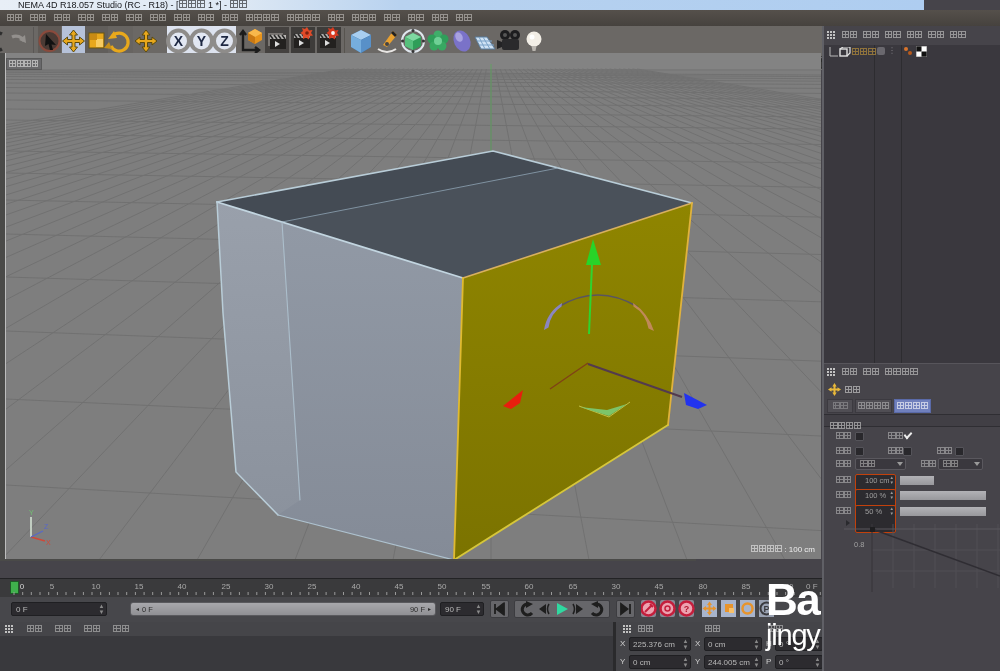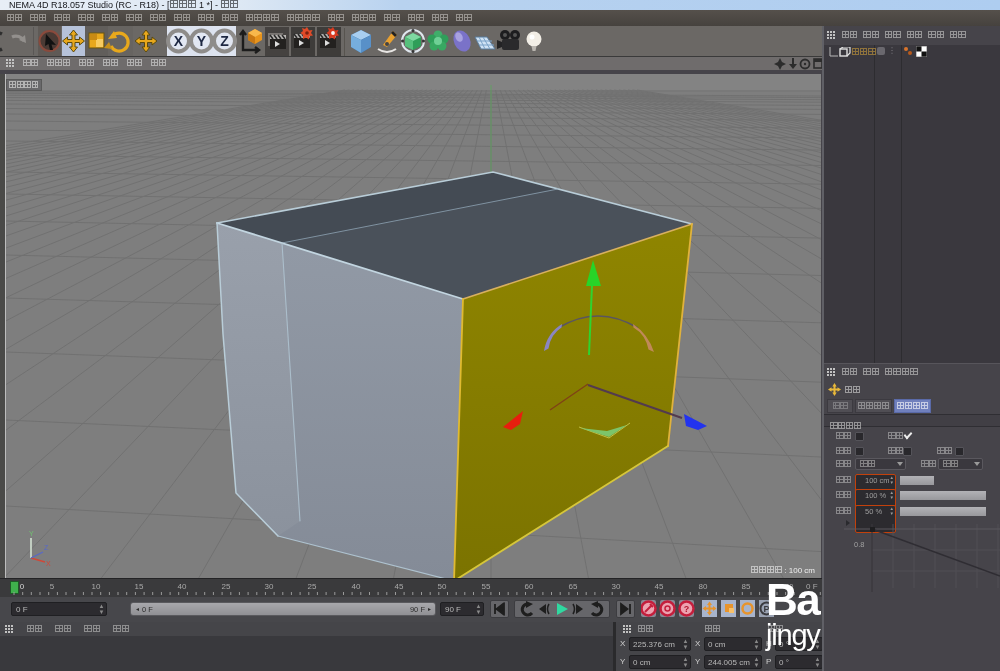--- a/index.html
+++ b/index.html
@@ -1,26 +1,26 @@
 <!DOCTYPE html>
 <html><head><meta charset="utf-8"><style>
 *{margin:0;padding:0;box-sizing:border-box}
 html,body{width:1000px;height:671px;overflow:hidden;background:#46444a;
 font-family:"Liberation Sans",sans-serif;-webkit-font-smoothing:antialiased}
 .ab{position:absolute}
-#titlebar{left:0;top:0;width:1000px;height:10px;background:linear-gradient(90deg,#e8eef6 0,#dde8f4 240px,#b8d2ef 400px,#aecdf0 100%);
-color:#15161a;font-size:9px;line-height:10px;padding-left:9px;white-space:nowrap}
+#titlebar{left:0;top:0;width:924px;height:10px;background:linear-gradient(90deg,#e8eef6 0,#dde8f4 240px,#b8d2ef 400px,#aecdf0 100%);
+color:#15161a;font-size:9px;line-height:10px;padding-left:18px;white-space:nowrap}
 #menubar{left:0;top:10px;width:1000px;height:16px;background:linear-gradient(#55504b,#46423e);
 color:#c6c3bf;font-size:8.5px;line-height:16px;white-space:nowrap;padding-left:6px}
 #menubar span{margin-right:7px}
 #toolbar{left:0;top:26px;width:822px;height:31px;background:#6b6865;border-bottom:1px solid #3a3a3a}
 #vpmenu{left:0;top:57px;width:822px;height:13px;background:#6f6c6c;color:#dcdcdc;
 font-size:8px;line-height:13px;white-space:nowrap}
 #vpmenu span{margin-right:8px}
-#viewport{left:0;top:74px;width:696px;height:508px;background:#4a4a48}
+#viewport{left:0;top:53px;width:696px;height:508px;background:#4a4a48}
 #vpinner{left:5px;top:0;width:815px;height:506px;border-left:1px solid #bdbdbd;border-bottom:1px solid #c6c6c6}
 #vplabel{left:6px;top:5px;background:#69696b;border:1px solid #595959;color:#e6e6e6;
 font-size:7px;line-height:9px;padding:1px 2px;height:12px}
 #gridtext{left:640px;top:492px;width:175px;text-align:right;color:#efefef;font-size:8px}
 #ruler{left:0;top:578px;width:822px;height:19px;background:#3a3a3c;border-top:1px solid #232325}
 #ruler .num{position:absolute;top:3px;color:#a9a9a9;font-size:8px;transform:translateX(-50%)}
 #marker{position:absolute;left:10px;top:2px;width:9px;height:13px;background:#3fb04c;border:1px solid #1e5a26}
 #transport{left:0;top:597px;width:822px;height:25px;background:#47474b}
 .fld{position:absolute;background:#2c2b2f;border:1px solid #1f1f22;border-radius:2px;
 color:#b9b9b9;font-size:8px;white-space:nowrap}

